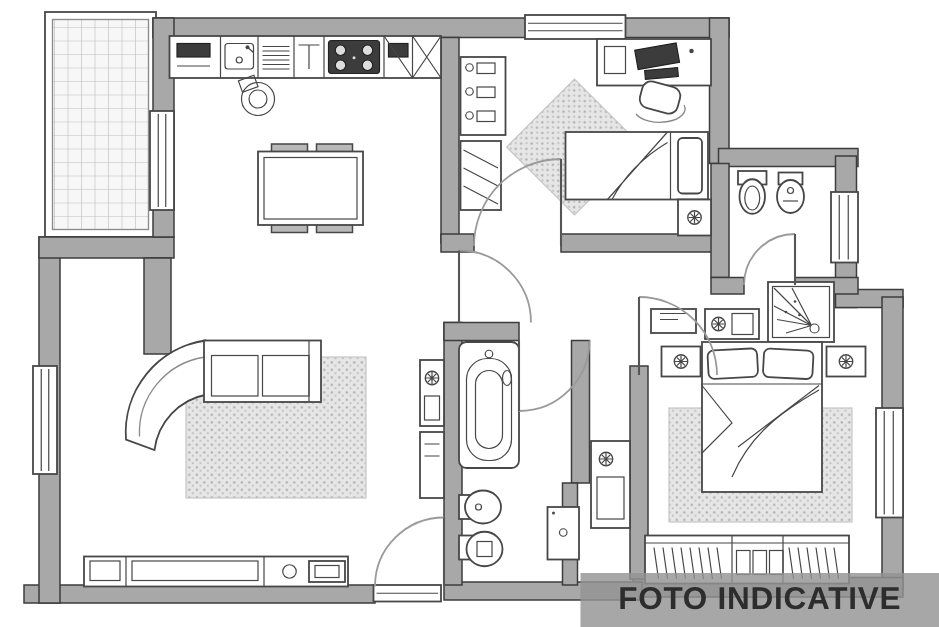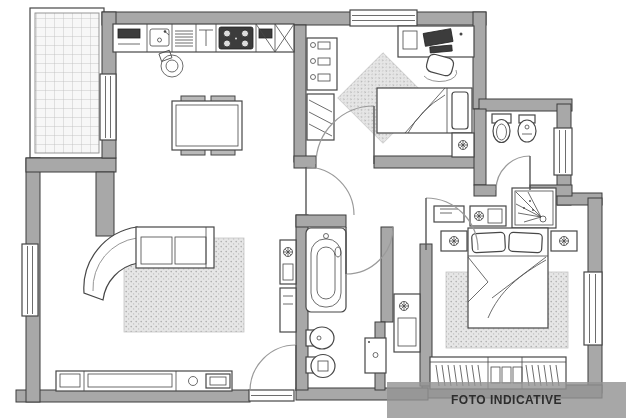--- a/index.html
+++ b/index.html
@@ -14,21 +14,21 @@
   .fx{fill:#ffffff;stroke:var(--line);stroke-width:1.2;}
   .thin{fill:none;stroke:var(--line);stroke-width:0.8;}
   .lite{fill:none;stroke:var(--light_line);stroke-width:0.9;}
   .rug{fill:url(#stip);stroke:#c6c6c6;stroke-width:0.8;}
   .arc{fill:none;stroke:#9a9a9a;stroke-width:1.2;}
   .leaf{fill:none;stroke:#555;stroke-width:1.4;}
   .dark{fill:#3c3c3c;stroke:#222;stroke-width:0.8;}
   .chair{fill:#b9b9b9;stroke:var(--line);stroke-width:1;}
   .wm{position:absolute;left:387px;top:382px;width:239px;height:36px;
       background:var(--watermark_bg);display:flex;align-items:center;justify-content:center;
-      font-weight:bold;font-size:12px;letter-spacing:0.5px;color:var(--watermark_text);
+      font-weight:bold;font-size:21px;letter-spacing:0.5px;color:var(--watermark_text);
       white-space:nowrap;}
 </style>
 </head>
 <body>
 
 <div class="stage">
 <svg width="626" height="418" viewBox="0 0 626 418">
   <defs>
     <pattern id="tiles" width="9" height="9" patternUnits="userSpaceOnUse">
       <rect width="9" height="9" fill="#f7f7f7"></rect>

